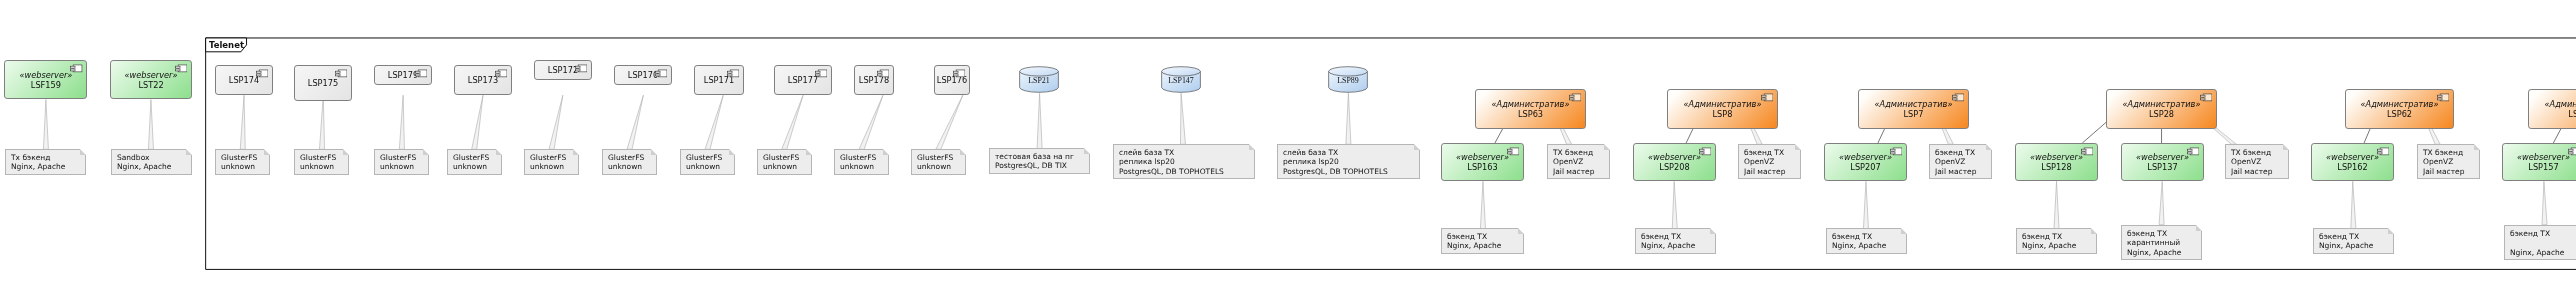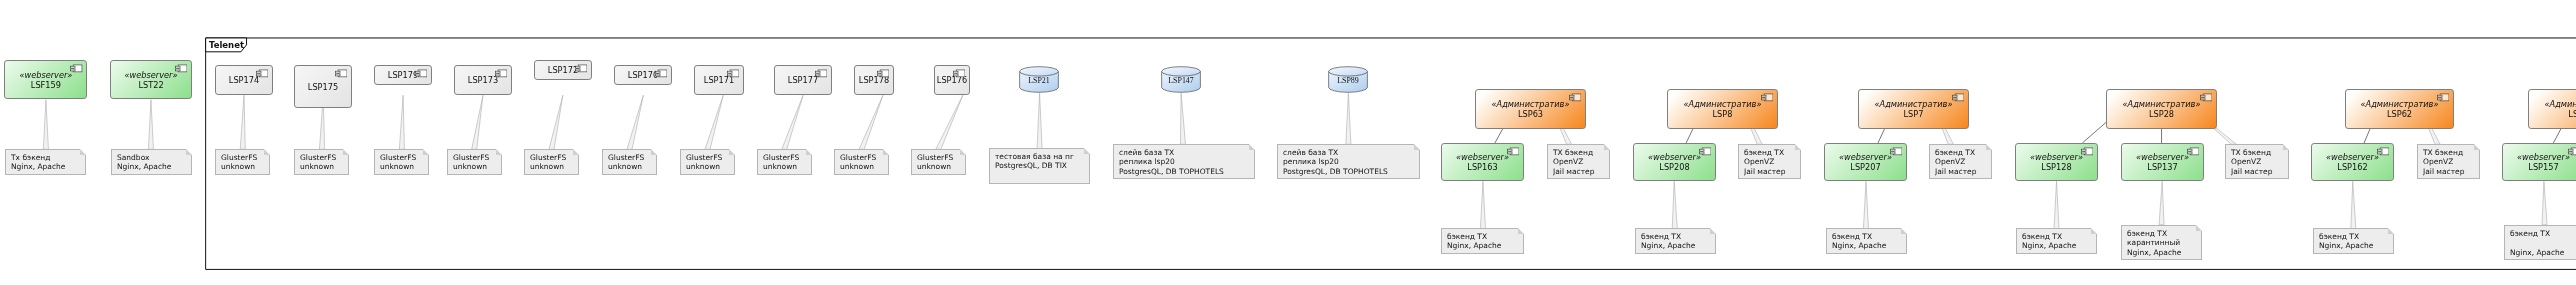--- a/index.html
+++ b/index.html
@@ -121,21 +121,21 @@
   </div>
 
   <div class="node gray" style="left:215px;top:65px;width:58px;height:30px">
       <svg class="comp" width="12.6" height="8.8" viewBox="0 0 20 14">
         <rect x="5" y="1.5" width="14" height="11" fill="#fff" stroke="#383838"></rect>
         <rect x="1" y="3.5" width="7" height="3" fill="#fff" stroke="#383838"></rect>
         <rect x="1" y="8" width="7" height="3" fill="#fff" stroke="#383838"></rect>
       </svg>
       <div class="nname">LSP174</div>
     </div>
-  <div class="node gray" style="left:294px;top:65px;width:58px;height:43px">
+  <div class="node gray" style="left:294px;top:65px;width:58px;height:36px">
       <svg class="comp" width="12.6" height="8.8" viewBox="0 0 20 14">
         <rect x="5" y="1.5" width="14" height="11" fill="#fff" stroke="#383838"></rect>
         <rect x="1" y="3.5" width="7" height="3" fill="#fff" stroke="#383838"></rect>
         <rect x="1" y="8" width="7" height="3" fill="#fff" stroke="#383838"></rect>
       </svg>
       <div class="nname">LSP175</div>
     </div>
   <div class="node gray" style="left:374px;top:65px;width:58px;height:20px">
       <svg class="comp" width="12.6" height="8.8" viewBox="0 0 20 14">
         <rect x="5" y="1.5" width="14" height="11" fill="#fff" stroke="#383838"></rect>
@@ -242,21 +242,21 @@
       <div class="nl b">unknown</div>
     </div>
 
   <div class="cylwrap" style="left:1019px;top:66px">
     <svg width="40" height="27" viewBox="0 0 64 43">
         <path d="M1,8.5 L1,34 A31,8 0 0 0 63,34 L63,8.5" fill="url(#dbg)" stroke="#3a3a3a"></path>
         <ellipse cx="32" cy="8.5" rx="31" ry="7.5" fill="url(#dbgtop)" stroke="#3a3a3a"></ellipse>
       </svg>
     <div class="cyl-label">LSP21</div>
   </div>
-  <div class="note" style="left:989px;top:148px;width:101px;height:36px">
+  <div class="note" style="left:989px;top:148px;width:101px;height:26px">
     <div class="nl">тестовая база на пг</div>
     <div class="nl b">PostgresQL, DB TIX</div>
   </div>
 
   <div class="cylwrap" style="left:1161px;top:66px">
     <svg width="40" height="27" viewBox="0 0 64 43">
         <path d="M1,8.5 L1,34 A31,8 0 0 0 63,34 L63,8.5" fill="url(#dbg)" stroke="#3a3a3a"></path>
         <ellipse cx="32" cy="8.5" rx="31" ry="7.5" fill="url(#dbgtop)" stroke="#3a3a3a"></ellipse>
       </svg>
     <div class="cyl-label">LSP147</div>

